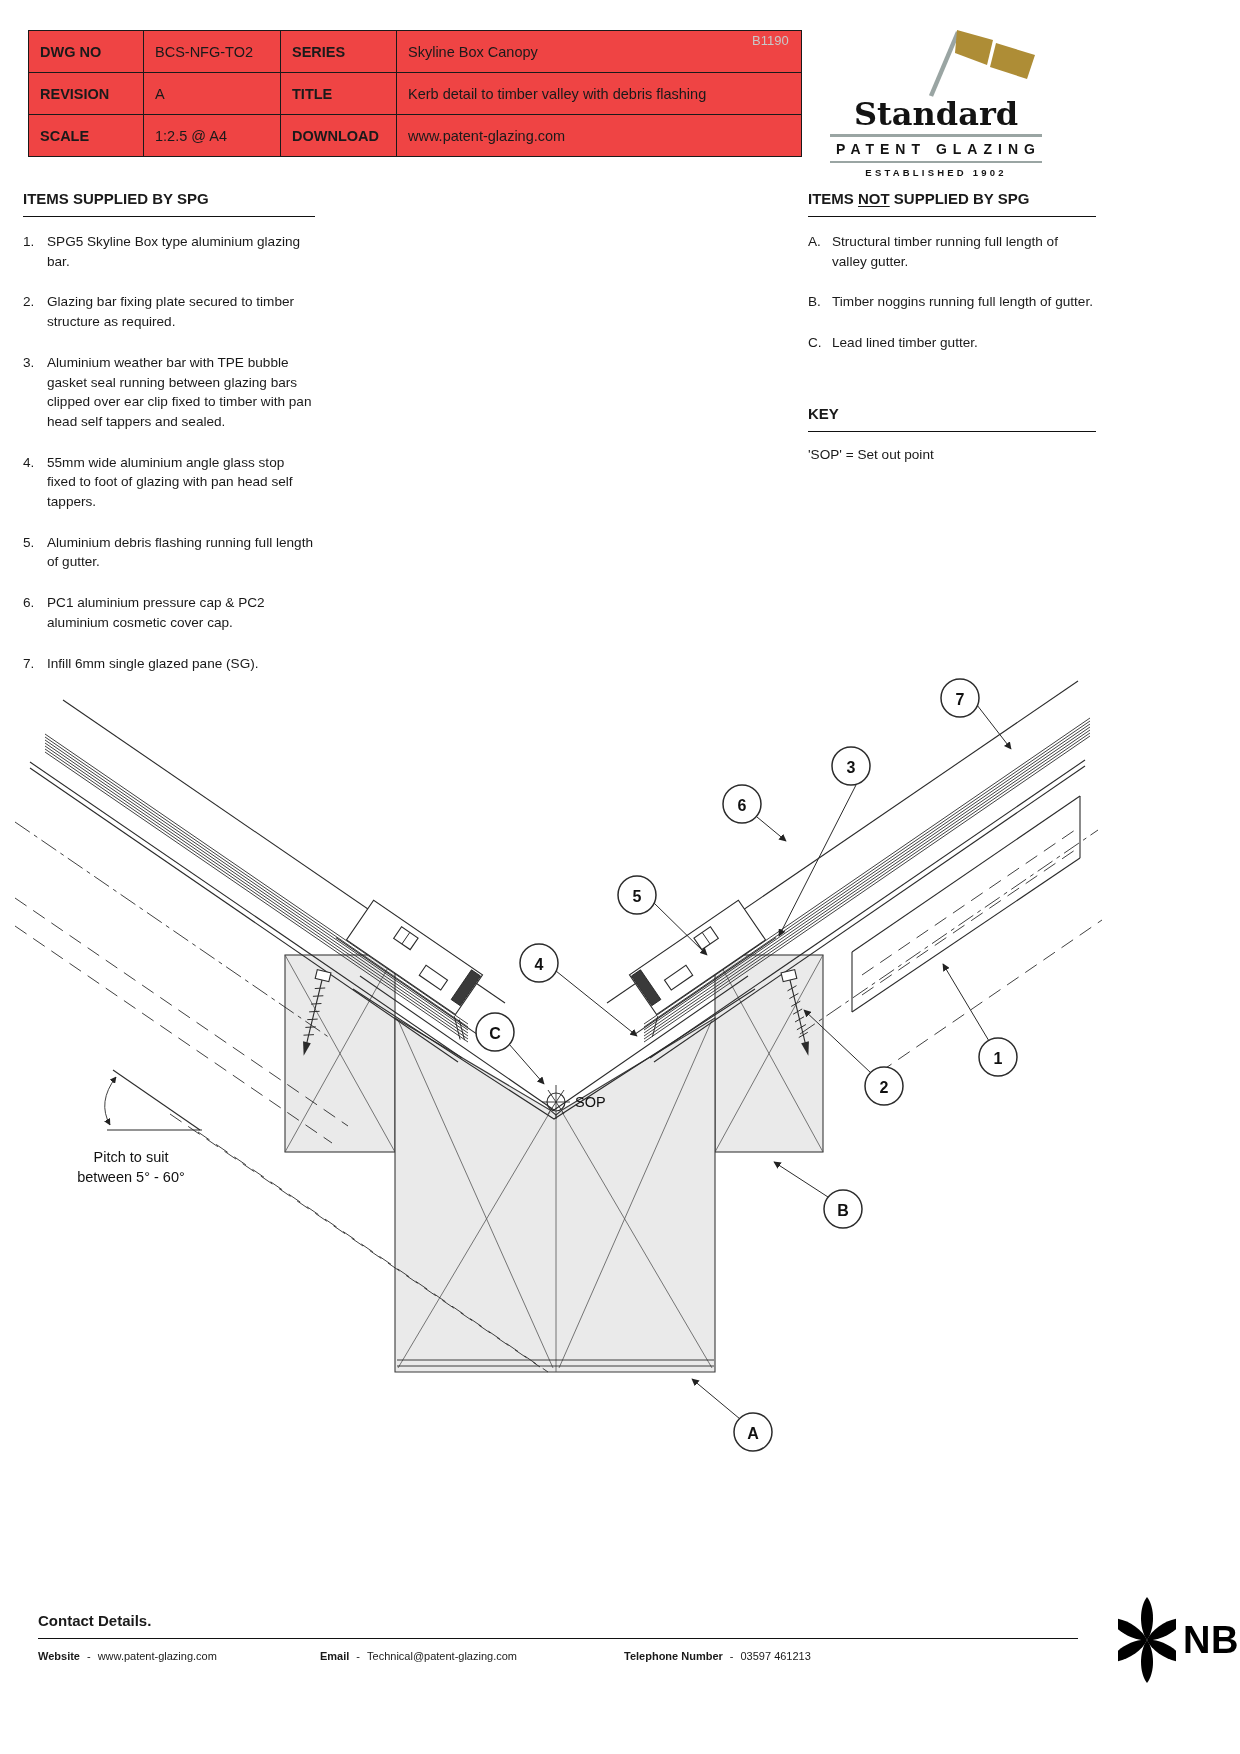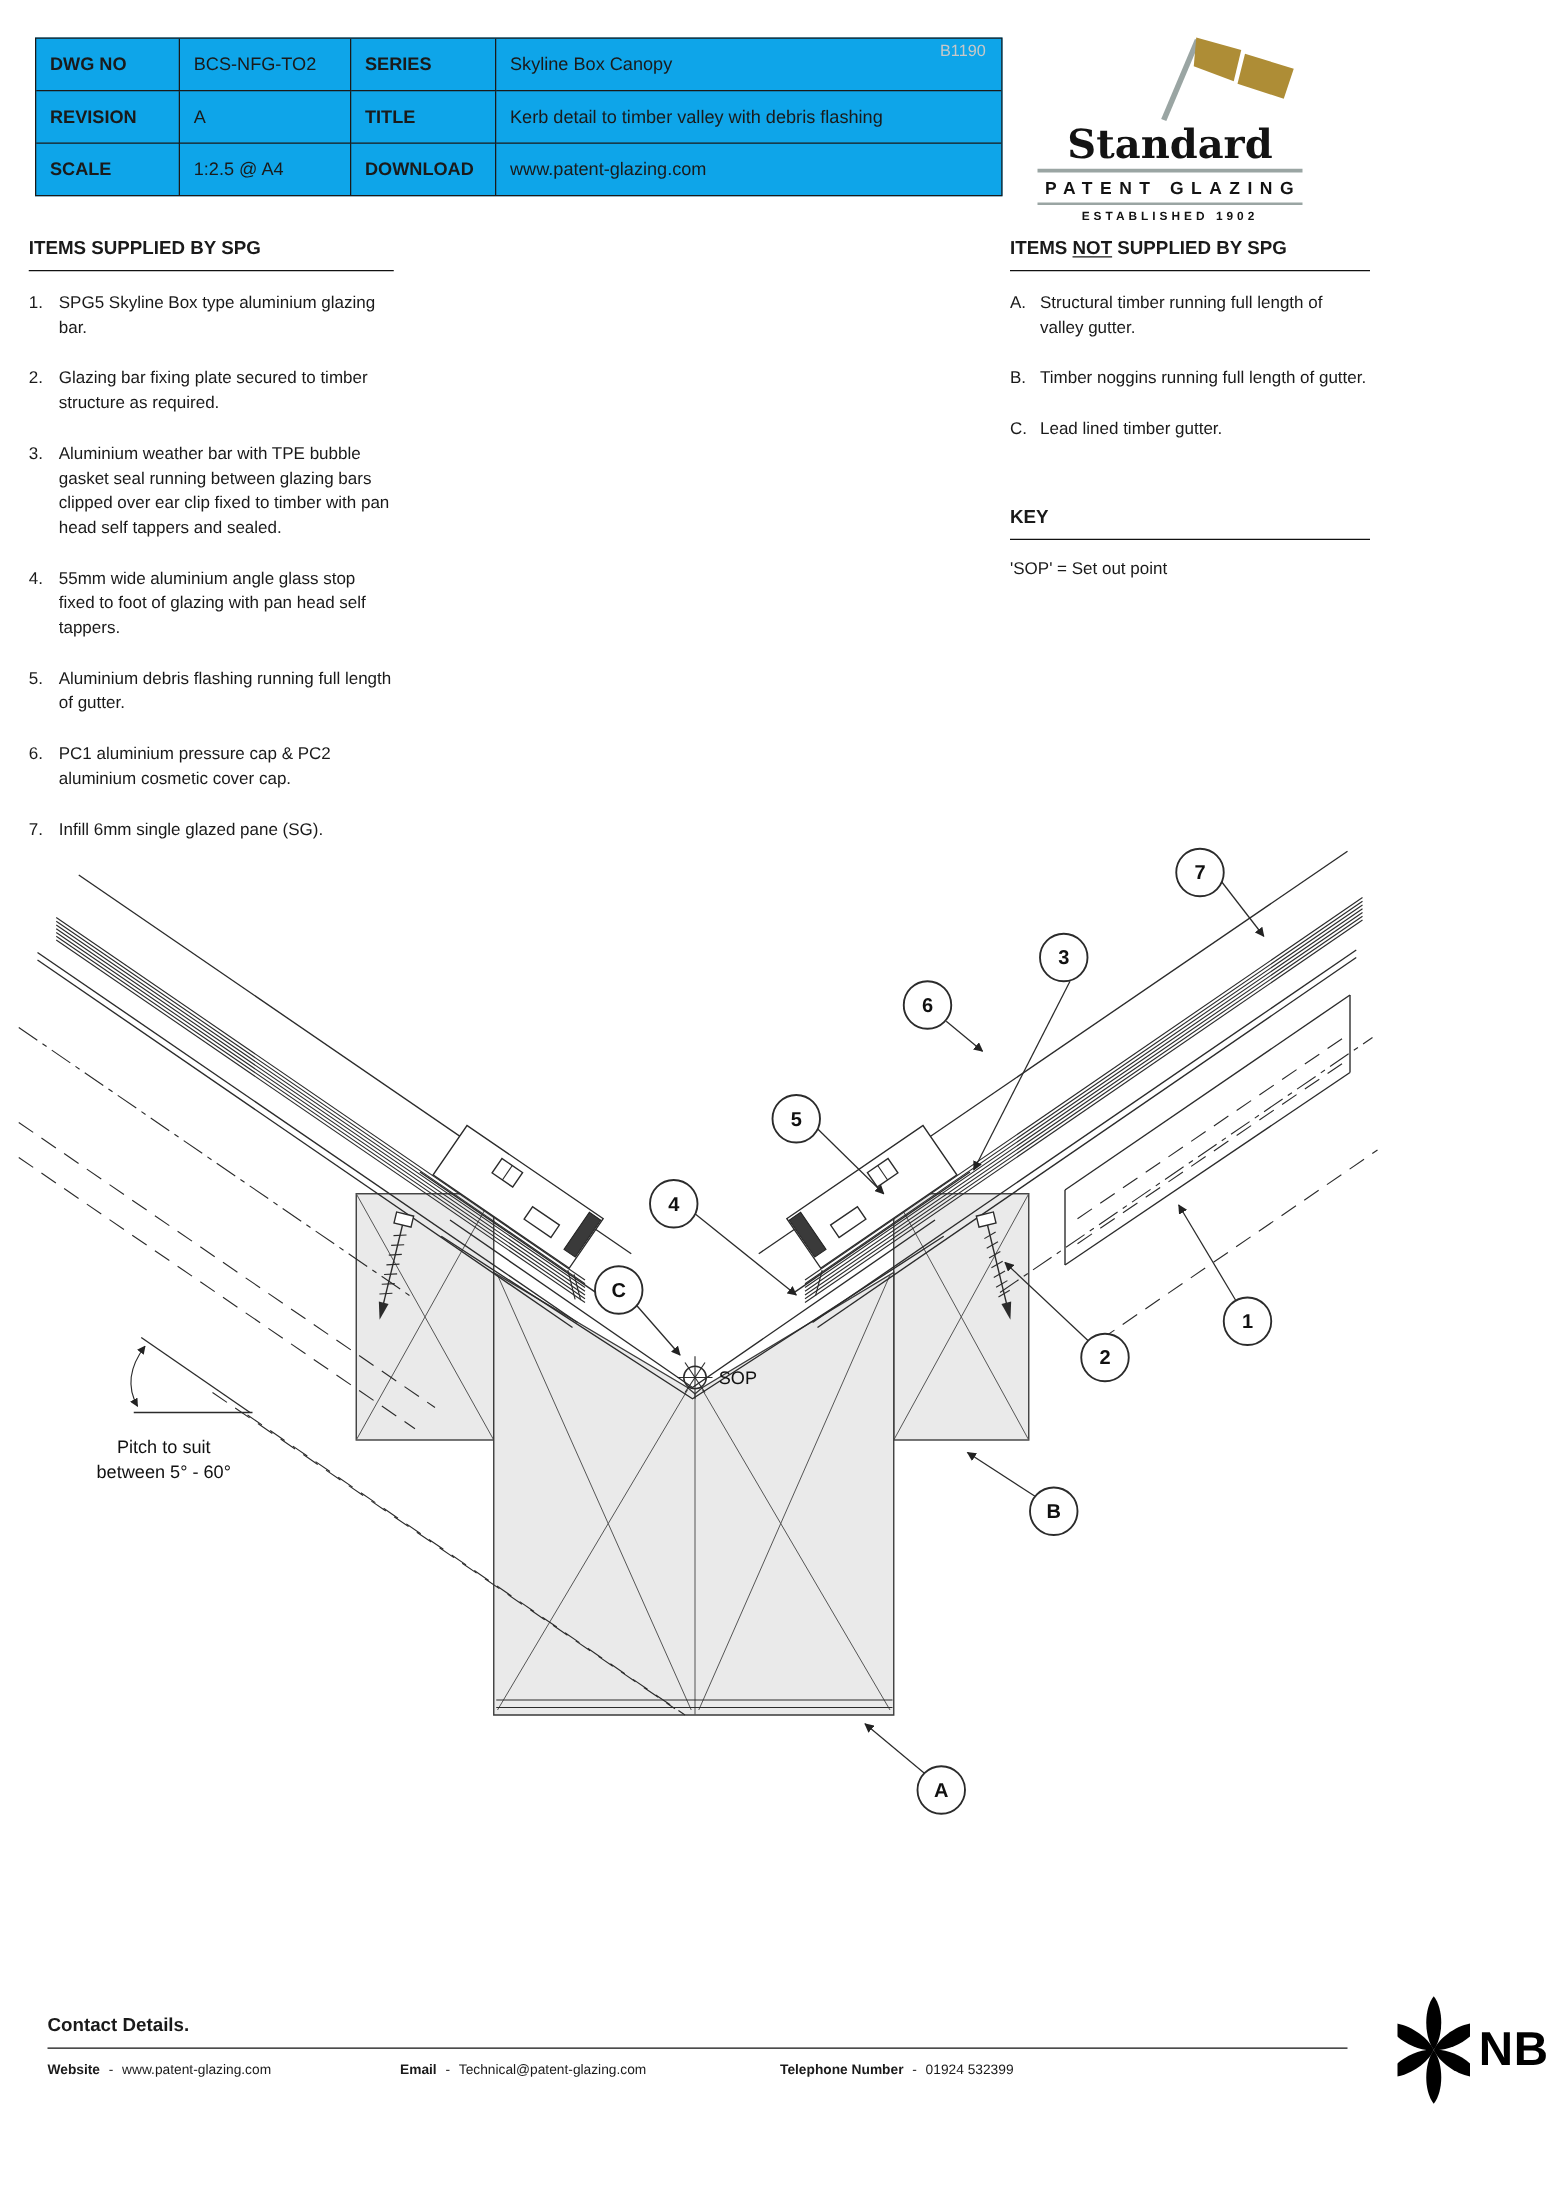--- a/index.html
+++ b/index.html
@@ -1,20 +1,20 @@
 <!DOCTYPE html>
 <html><head>
 <meta charset="utf-8">
 <style>
   html,body{margin:0;padding:0;background:#fff;}
   .page{position:relative;width:1240px;height:1754px;background:#fff;overflow:hidden;
         font-family:"Liberation Sans",sans-serif;color:#1a1a1a;}
   
   .tblock{position:absolute;left:28px;top:30px;width:772px;border:1.6px solid #1a1a1a;
-          display:grid;grid-template-columns:115px 137px 116px auto;background:#0ea5e9;}
+          display:grid;grid-template-columns:115px 137px 116px auto;background:#ef4444;}
   .tcell{border-right:1.2px solid #1a1a1a;border-bottom:1.2px solid #1a1a1a;height:41px;
          display:flex;align-items:center;padding-left:11px;font-size:14.5px;white-space:nowrap;overflow:hidden;}
   .tcell:nth-child(4n){border-right:none;text-align:right;}
   .tcell:nth-child(n+9){border-bottom:none;}
   .lbl{font-weight:bold;}
   .watermark{position:absolute;left:752px;top:33px;font-size:13px;color:#c8c8c8;}
   
   .logo{position:absolute;left:830px;top:26px;width:212px;text-align:center;}
   .logo-word{font-family:"DejaVu Serif","Liberation Serif",serif;font-weight:700;font-size:32px;
              line-height:1;color:#131313;margin-top:-4px;}
@@ -343,21 +343,21 @@
 
   <div class="contact-head">Contact Details.</div>
   <div class="contact-rule"></div>
   <div class="contact-item ci-web">
     <b>Website</b><span class="sep">-</span><span>www.patent-glazing.com</span>
   </div>
   <div class="contact-item ci-mail">
     <b>Email</b><span class="sep">-</span><span>Technical@patent-glazing.com</span>
   </div>
   <div class="contact-item ci-tel">
-    <b>Telephone Number</b><span class="sep">-</span><span>01924 532399</span>
+    <b>Telephone Number</b><span class="sep">-</span><span>03597 461213</span>
   </div>
 
   <div class="nbs">
     <svg width="58" height="92" viewBox="0 0 58 92">
       <g transform="translate(29,46)" fill="#000">
         <path d="M0,0 C-8,-11 -8,-33 0,-43 C8,-33 8,-11 0,0"></path>
         <path d="M0,0 C-8,-11 -8,-33 0,-43 C8,-33 8,-11 0,0" transform="rotate(60)"></path>
         <path d="M0,0 C-8,-11 -8,-33 0,-43 C8,-33 8,-11 0,0" transform="rotate(120)"></path>
         <path d="M0,0 C-8,-11 -8,-33 0,-43 C8,-33 8,-11 0,0" transform="rotate(180)"></path>
         <path d="M0,0 C-8,-11 -8,-33 0,-43 C8,-33 8,-11 0,0" transform="rotate(240)"></path>

